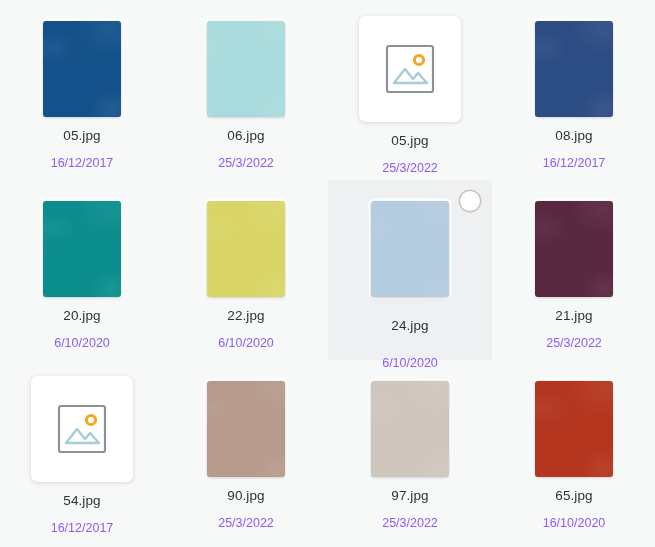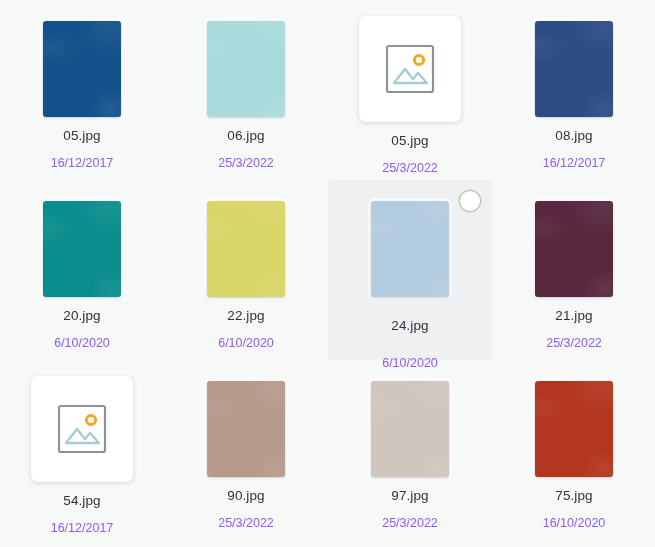--- a/index.html
+++ b/index.html
@@ -213,16 +213,16 @@
       <div class="thumb-wrap">
         <div class="thumb" style="background: rgb(207, 198, 189);"></div>
       </div>
       <div class="file-name">97.jpg</div>
       <div class="file-date">25/3/2022</div>
     </div>
     <div class="file-tile">
       <div class="thumb-wrap">
         <div class="thumb" style="background: rgb(180, 54, 31);"></div>
       </div>
-      <div class="file-name">75.jpg</div>
+      <div class="file-name">65.jpg</div>
       <div class="file-date">16/10/2020</div>
     </div>
   </div>
 
 </body></html>

